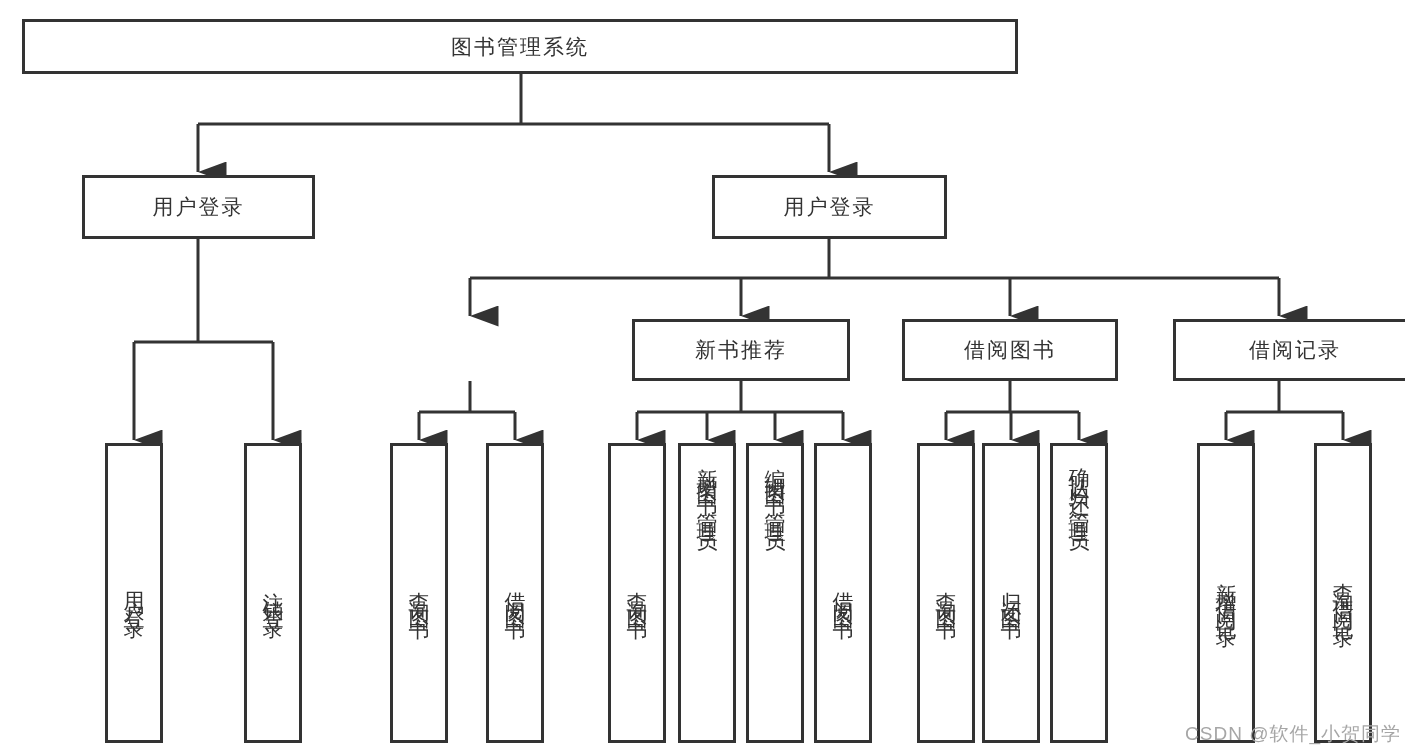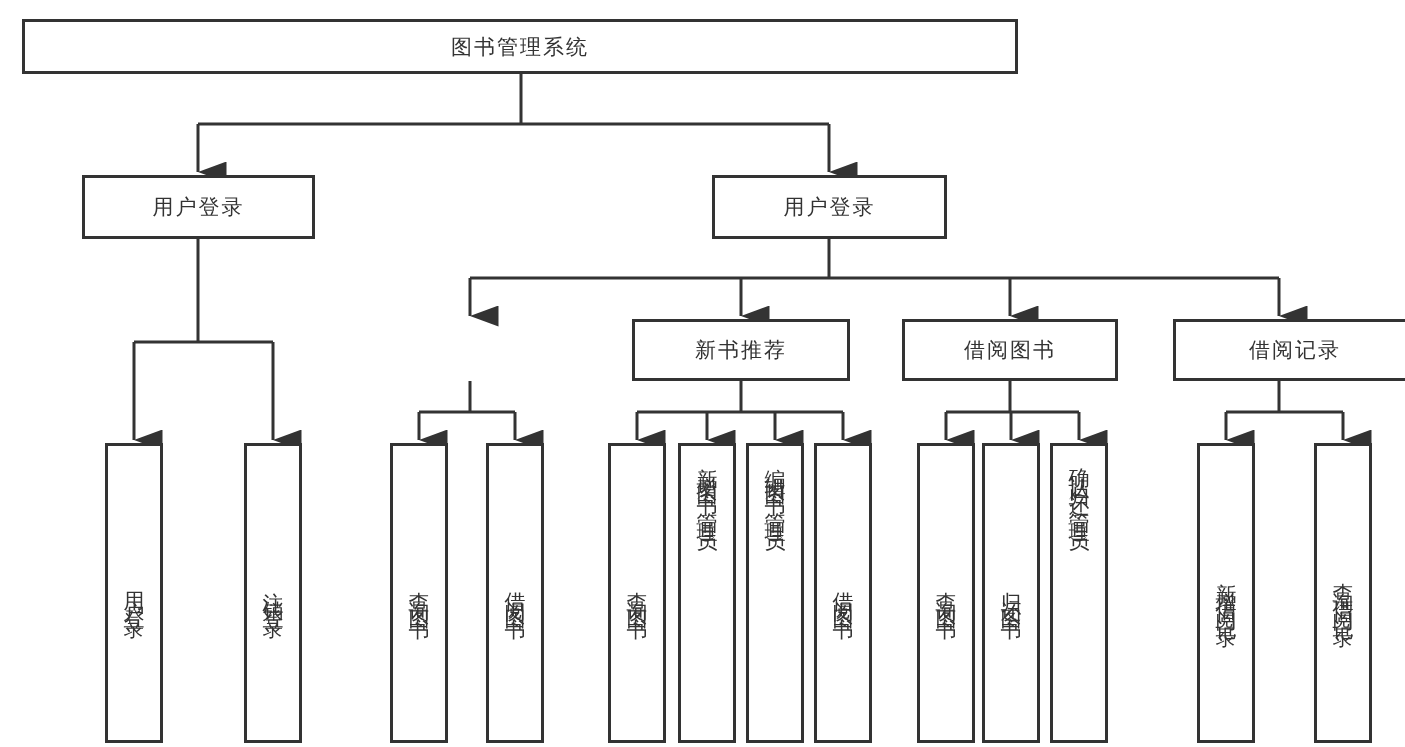--- a/index.html
+++ b/index.html
@@ -167,14 +167,15 @@
     <span class="label">确认归还（管理员）</span>
   </div>
 
   <div class="box v" style="left:1197px; top:437px; width:58px; height:300px;">
     <span class="label">新增借阅记录</span>
   </div>
   <div class="box v" style="left:1314px; top:437px; width:58px; height:300px;">
     <span class="label">查询借阅记录</span>
   </div>
 
+  <div class="watermark">CSDN @软件_小贺同学</div>
 
 </div>
 
 </body></html>

